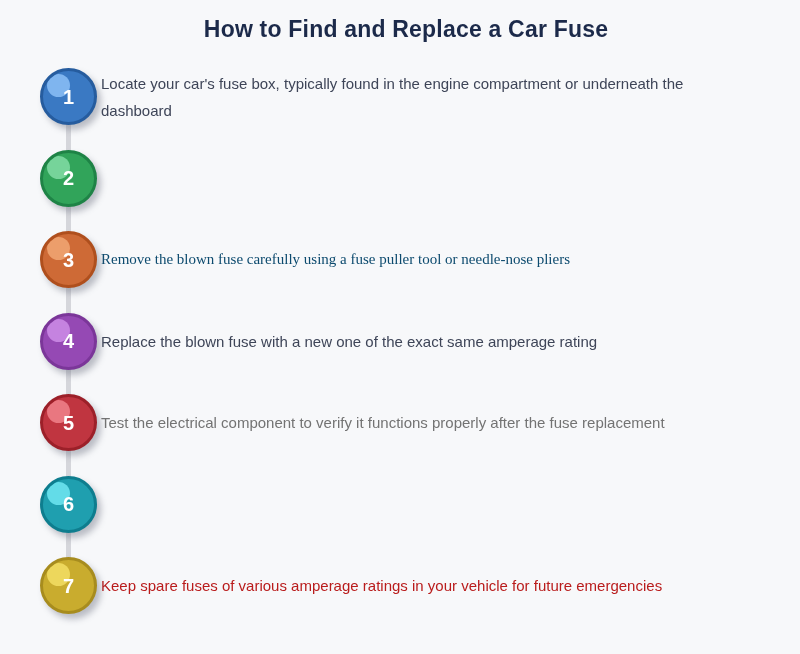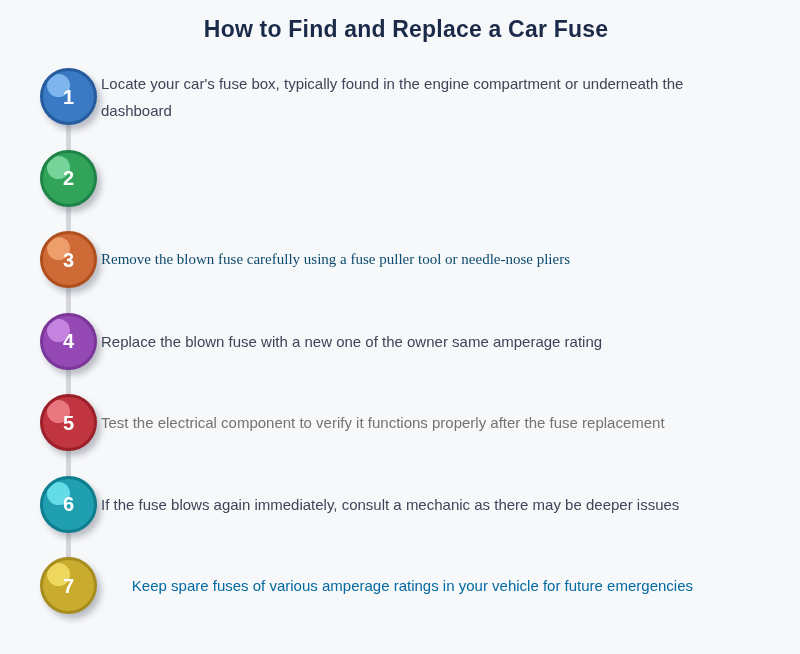--- a/index.html
+++ b/index.html
@@ -96,40 +96,39 @@
       <span class="step-number" style="color: rgb(255, 255, 255);">3</span>
     </div>
     <div class="step-text" style="color: #0c4a6e; font-family: Liberation Serif, serif;">Remove the blown fuse carefully using a fuse puller tool or needle-nose pliers</div>
   </div>
 
   <div class="step">
     <div class="circle" style="background: rgb(149, 73, 180); border-color: rgb(123, 54, 153);">
       <span class="highlight" style="background: rgb(197, 131, 224);"></span>
       <span class="step-number" style="color: rgb(255, 255, 255);">4</span>
     </div>
-    <div class="step-text" style="color: rgb(62, 69, 88);">Replace the blown fuse with a new one of the owner same amperage rating</div>
+    <div class="step-text" style="color: rgb(62, 69, 88);">Replace the blown fuse with a new one of the exact same amperage rating</div>
   </div>
 
   <div class="step">
     <div class="circle" style="background: rgb(192, 53, 64); border-color: rgb(156, 32, 41);">
       <span class="highlight" style="background: rgb(233, 119, 128);"></span>
       <span class="step-number" style="color: rgb(255, 255, 255);">5</span>
     </div>
     <div class="step-text" style="color: #737373;">Test the electrical component to verify it functions properly after the fuse replacement</div>
   </div>
 
   <div class="step">
     <div class="circle" style="background: rgb(31, 159, 175); border-color: rgb(14, 125, 142);">
       <span class="highlight" style="background: rgb(99, 220, 232);"></span>
       <span class="step-number" style="color: rgb(255, 255, 255);">6</span>
     </div>
-    <div class="step-text" style="color: rgb(62, 69, 88);">If the fuse blows again immediately, consult a mechanic as there may be deeper issues</div>
   </div>
 
   <div class="step">
     <div class="circle" style="background: rgb(201, 172, 46); border-color: rgb(167, 140, 30);">
       <span class="highlight" style="background: rgb(237, 215, 92);"></span>
       <span class="step-number" style="color: rgb(255, 255, 255);">7</span>
     </div>
-    <div class="step-text" style="color: #0369a1; text-align: right;">Keep spare fuses of various amperage ratings in your vehicle for future emergencies</div>
+    <div class="step-text" style="color: #b91c1c;">Keep spare fuses of various amperage ratings in your vehicle for future emergencies</div>
   </div>
 
 </div>
 
 </body></html>

